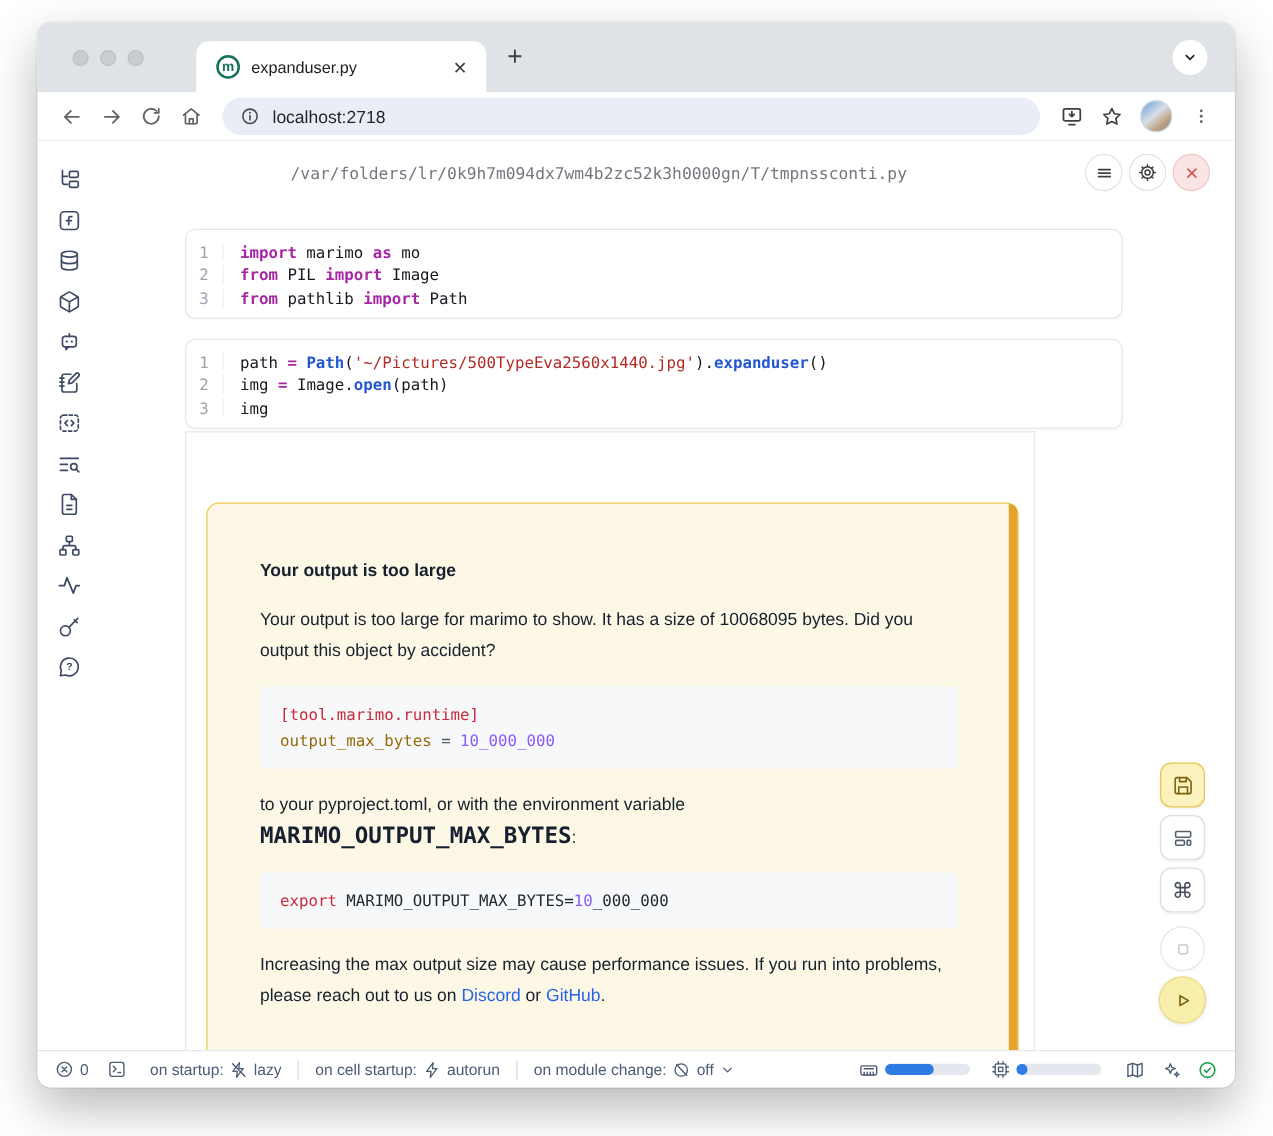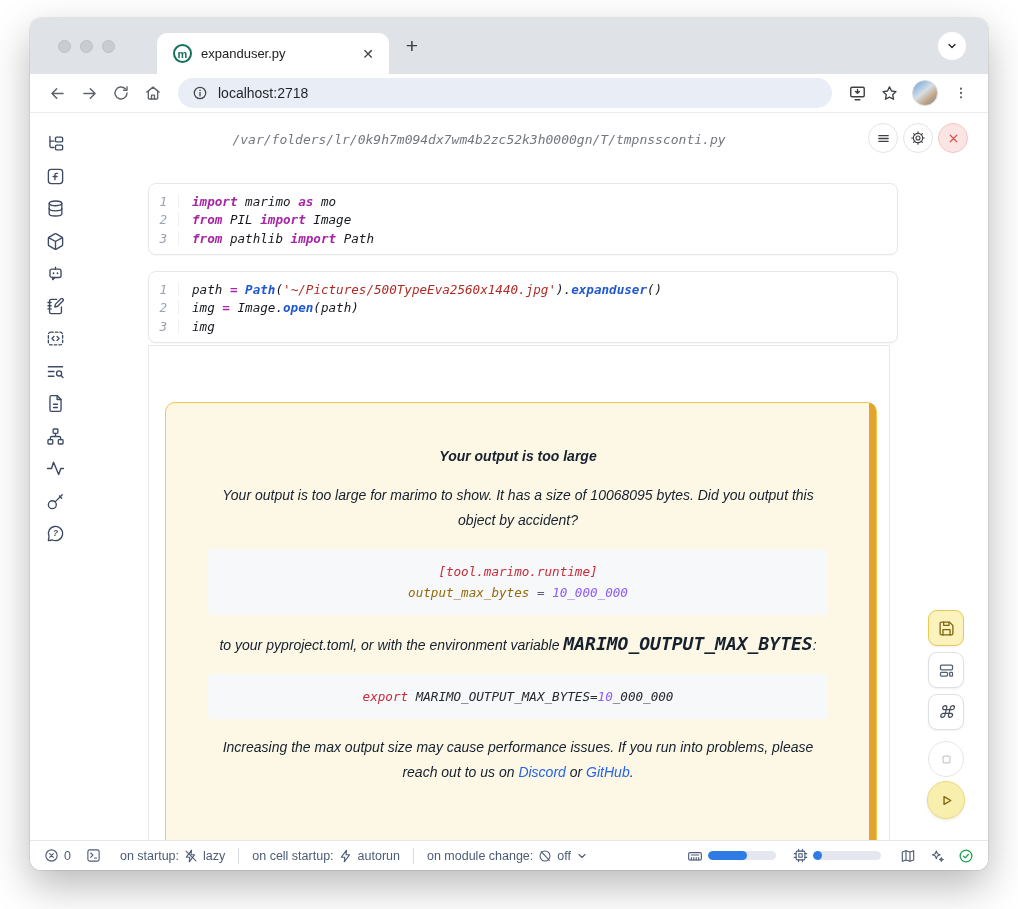--- a/index.html
+++ b/index.html
@@ -20,21 +20,21 @@
   .newtab{width:30px;height:30px;margin-left:8px;display:flex;align-items:center;justify-content:center;font-size:21px;color:#3C4043;}
   .tabsearch{width:28px;height:28px;border-radius:50%;background:#fff;margin-left:auto;display:flex;align-items:center;justify-content:center;color:#202124;}
   
   .toolbar{height:39px;background:#fff;display:flex;align-items:center;padding:0 12px;gap:2px;border-bottom:1px solid #E9EBEE;flex:none;}
   .navbtn{width:30px;height:30px;display:flex;align-items:center;justify-content:center;color:#5F6368;}
   .urlbar{flex:1;height:30px;border-radius:15px;background:#E9EEF6;display:flex;align-items:center;gap:10px;padding:0 14px;margin:0 8px;}
   .urltext{font-size:14px;color:#1F2328;}
   .avatar{width:26px;height:26px;border-radius:50%;margin:0 6px;
     background:linear-gradient(140deg,#6FA8DC 5%,#D6DEE6 45%,#C2A384 72%,#79848F 100%);border:1px solid #D5D8DC;}
   
-  .content{flex:1;position:relative;background:#fff;overflow:hidden;font-style:italic;}
+  .content{flex:1;position:relative;background:#fff;overflow:hidden;}
   .mpath{position:absolute;top:19px;left:0;right:60px;text-align:center;
     font-family:"DejaVu Sans Mono",monospace;font-size:13px;color:#74777F;}
   .mactions{position:absolute;top:10px;right:20px;display:flex;gap:5px;}
   .mcirc{width:30px;height:30px;border-radius:50%;border:1px solid #E4E4E7;background:#fff;display:flex;align-items:center;justify-content:center;color:#3F3F46;}
   .mcirc.red{background:#FBE5E4;border-color:#F4C6C3;color:#D9534F;}
   .msidebar{position:absolute;left:16px;top:21px;display:flex;flex-direction:column;gap:13.5px;color:#3E4A63;}
   .sicon{width:19px;height:19px;display:flex;align-items:center;justify-content:center;}
   
   .cell{position:absolute;left:118px;width:750px;height:72px;border:1px solid #E4E7EB;border-radius:8px;
     background:#fff;box-shadow:0 1px 2px rgba(16,24,40,.04);padding:8px 0;font-family:"DejaVu Sans Mono",monospace;font-size:12.6px;}
@@ -45,27 +45,27 @@
   .t-op{color:#A626A4;font-weight:bold;}
   .t-fn{color:#2257D2;font-weight:bold;}
   .t-str{color:#B22A25;}
   .t-red{color:#C92A3A;}
   .t-olive{color:#96690A;}
   .t-blue{color:#8b5cf6;}
   .t-gray{color:#57606A;}
   .t-mono{font-family:"DejaVu Sans Mono",monospace;font-weight:bold;font-size:18px;}
   .t-link{color:#2563EB;}
   
-  .outbox{position:absolute;left:118px;top:232px;width:742px;bottom:0;border:1px solid #E6E8EB;border-bottom:none;background:#fff;overflow:hidden;text-align:center;}
+  .outbox{position:absolute;left:118px;top:232px;width:680px;bottom:0;border:1px solid #E6E8EB;border-bottom:none;background:#fff;overflow:hidden;}
   .callout{position:absolute;left:16px;right:12px;top:56px;bottom:-12px;background:#FCF8E5;border:1.6px solid #EFC94C;border-radius:10px;}
   .cbar{position:absolute;top:0;right:0;bottom:0;width:7px;background:#E2A42E;border-radius:0 8px 0 0;}
   .cinner{padding:42px 48px 24px 42px;font-size:14px;line-height:25px;color:#16202E;}
   .cinner h3{font-size:14px;line-height:22px;margin:0 0 16px;font-weight:bold;}
   .cinner p{margin:0 0 14px;}
-  .codeblock{margin:16px 0;background:#F6F8FA;border-radius:4px;padding:12px 0;
+  .codeblock{margin:16px 0;background:#F6F8FA;border-radius:4px;padding:12px 16px;
     font-family:"DejaVu Sans Mono",monospace;font-size:12.6px;line-height:21px;white-space:pre;color:#24292F;}
   
   .fab{position:absolute;display:flex;align-items:center;justify-content:center;}
   .sqbtn{width:36px;height:36px;border-radius:9px;border:1px solid #DCE0E4;background:#fff;box-shadow:0 1px 2px rgba(16,24,40,.06);color:#55606E;}
   .sqbtn.save{background:#FBF2BE;border-color:#E7C94F;color:#7A6410;}
   .circbtn{width:36px;height:36px;border-radius:50%;border:1px solid #E3E6EA;background:#fff;color:#C6CBD1;}
   .circbtn.run{width:38px;height:38px;background:#F8EFAC;border-color:#EBDB80;color:#7A6410;box-shadow:0 1px 3px rgba(16,24,40,.10);}
   .cmdglyph{font-size:17px;color:#444C59;}
   
   .statusbar{height:30px;border-top:1px solid #E4E7EC;background:#fff;display:flex;align-items:center;

